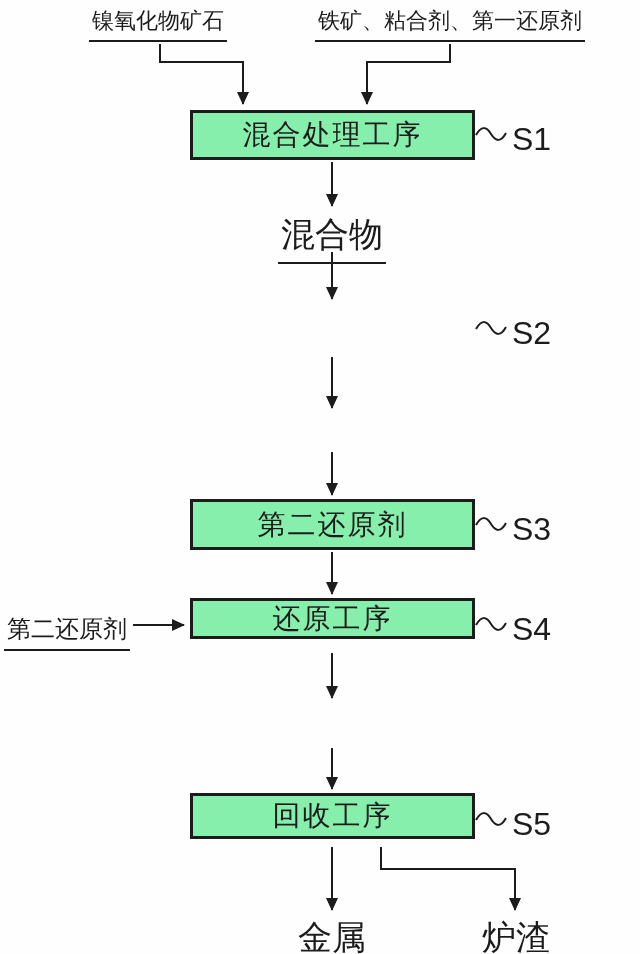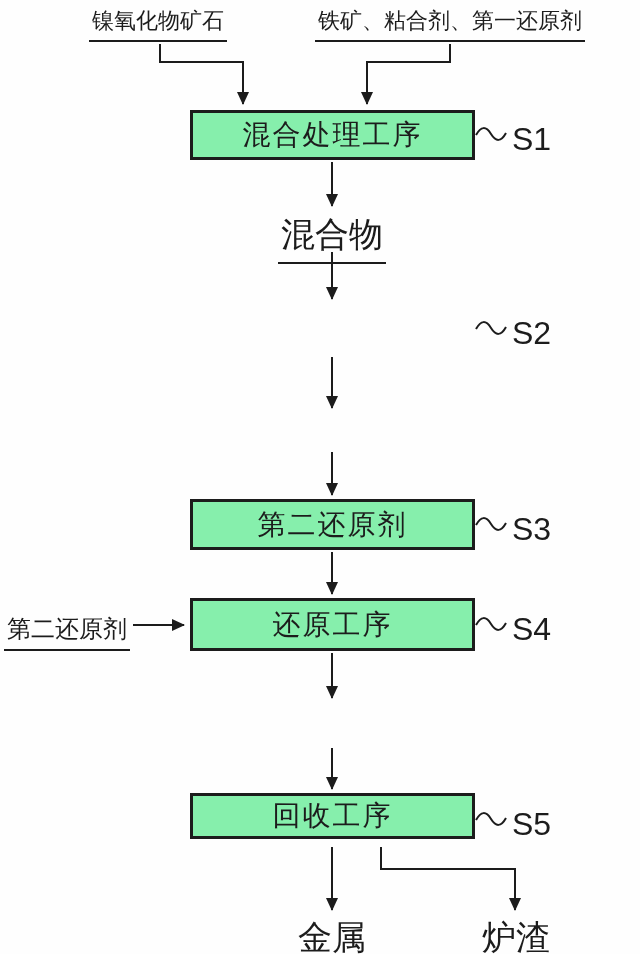--- a/index.html
+++ b/index.html
@@ -71,21 +71,21 @@
   <div class="flow-label centered sz-22" style="left:158px; top:6px;">
     <span class="underlined">镍氧化物矿石</span>
   </div>
 
   <div class="process-box" style="top:110px; height:50px;">
     <span class="box-label">混合处理工序</span>
   </div>
   <div class="process-box" style="top:499px; height:51px;">
     <span class="box-label">第二还原剂</span>
   </div>
-  <div class="process-box" style="top:598px; height:53px;">
+  <div class="process-box" style="top:598px; height:41px;">
     <span class="box-label">还原工序</span>
   </div>
   <div class="process-box" style="top:793px; height:46px;">
     <span class="box-label">回收工序</span>
   </div>
 
   <div class="step-tag" style="top:121px;">S1</div>
   <div class="step-tag" style="top:315px;">S2</div>
   <div class="step-tag" style="top:511px;">S3</div>
   <div class="step-tag" style="top:611px;">S4</div>

